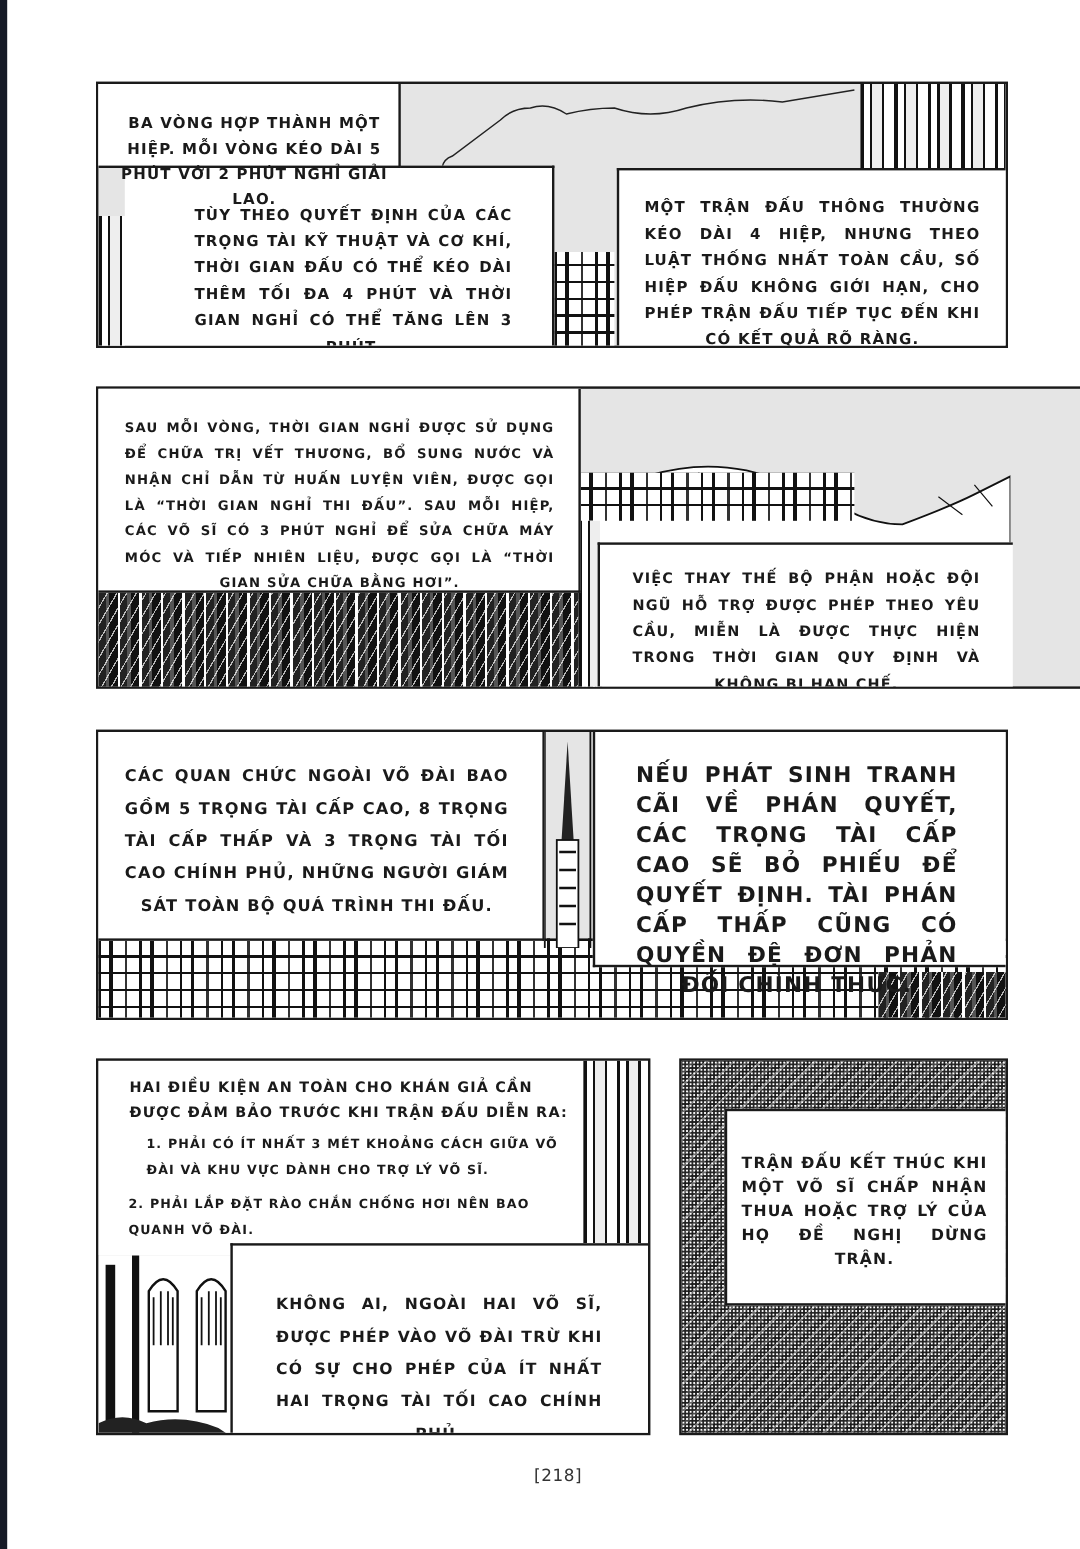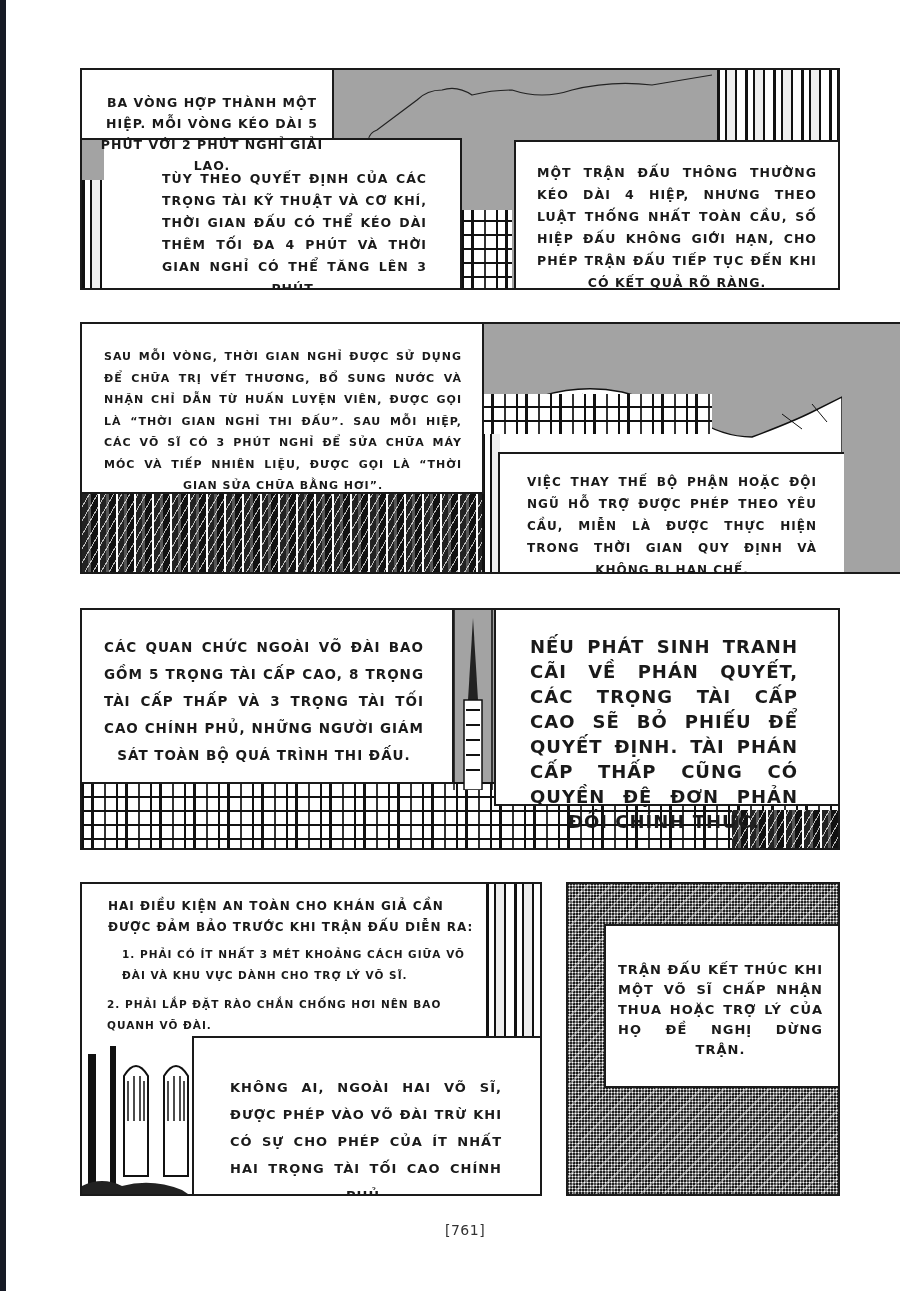--- a/index.html
+++ b/index.html
@@ -1,21 +1,21 @@
 <!DOCTYPE html>
 <html><head>
   <meta charset="utf-8">
   <style>
     * { box-sizing: border-box; margin: 0; padding: 0; }
     html, body { width: 900px; height: 1291px; background: #ffffff; overflow: hidden; }
     body { position: relative; font-family: "DejaVu Sans", sans-serif; color: #1a1a1a; }
 
     .edge-strip { position: absolute; left: 0; top: 0; width: 6px; height: 1291px; background: #161a26; }
 
-    .panel { position: absolute; border: 2px solid #1a1a1a; background: #a3a3a3; overflow: hidden; }
+    .panel { position: absolute; border: 2px solid #1a1a1a; background: #e5e5e5; overflow: hidden; }
     .art { position: absolute; }
     .box { position: absolute; background: #fff; border: 2px solid #1a1a1a; }
     .box.noborder { border: none; }
 
     .cap {
       position: absolute;
       font-family: "DejaVu Sans", sans-serif;
       font-weight: bold;
       text-transform: uppercase;
       color: #1a1a1a;
@@ -137,13 +137,13 @@
 
   <div class="box" style="left:110px; top:152px; width:352px; height:164px; border-right:none; border-bottom:none;"></div>
   <div class="cap justify" style="left:148px; top:190px; width:272px; font-size:13px; line-height:27px;">KHÔNG AI, NGOÀI HAI VÕ SĨ, ĐƯỢC PHÉP VÀO VÕ ĐÀI TRỪ KHI CÓ SỰ CHO PHÉP CỦA ÍT NHẤT HAI TRỌNG TÀI TỐI CAO CHÍNH PHỦ.</div>
 </div>
 
 <div class="panel halftone" style="left:566px; top:882px; width:274px; height:314px;">
   <div class="box" style="left:36px; top:40px; width:240px; height:164px; border-right:none;"></div>
   <div class="cap justify" style="left:50px; top:76px; width:205px; font-size:13px; line-height:20px;">TRẬN ĐẤU KẾT THÚC KHI MỘT VÕ SĨ CHẤP NHẬN THUA HOẶC TRỢ LÝ CỦA HỌ ĐỀ NGHỊ DỪNG TRẬN.</div>
 </div>
 
-<div class="page-number">[761]</div>
+<div class="page-number">[218]</div>
 
 </body></html>

